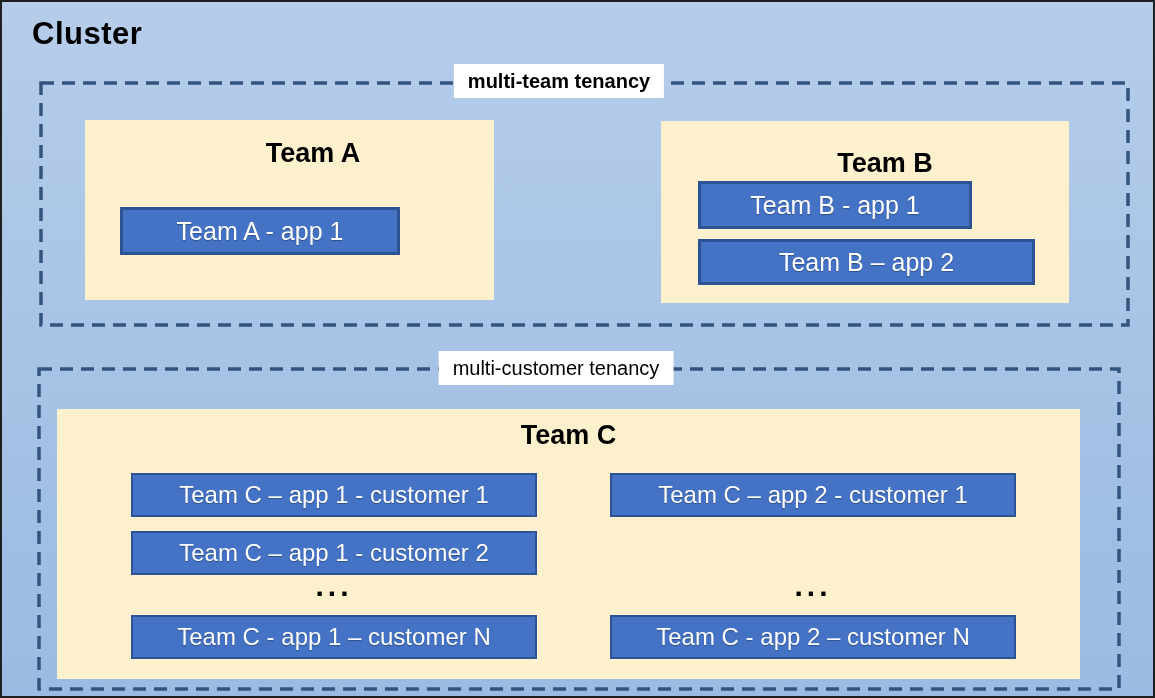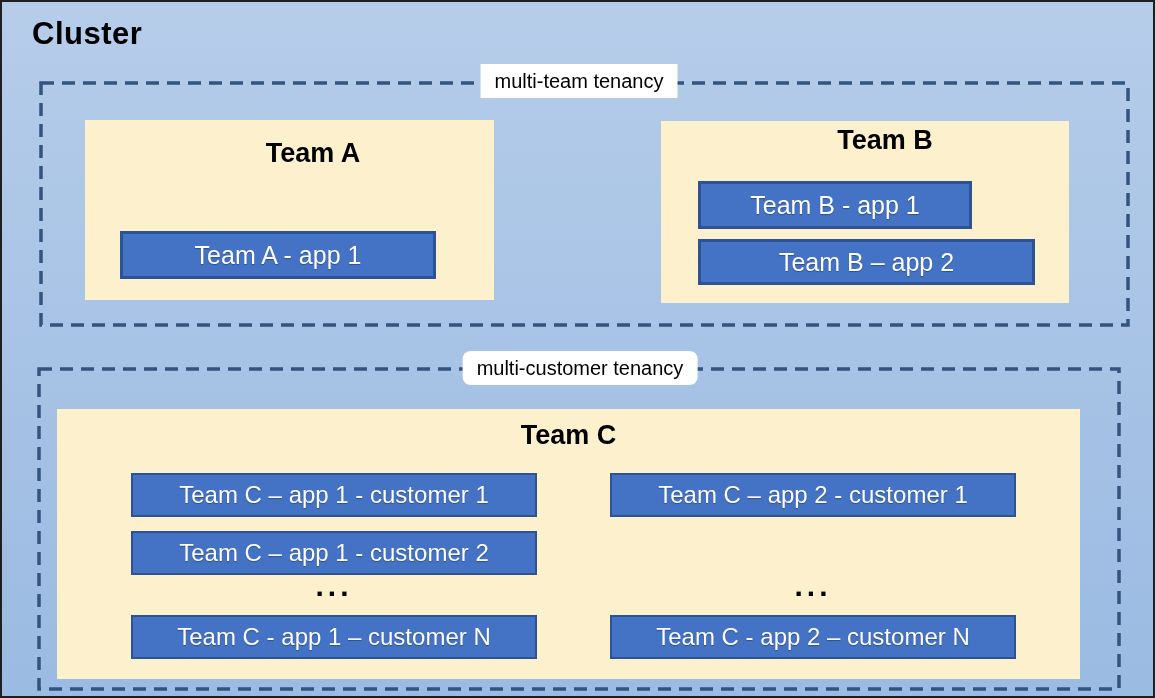--- a/index.html
+++ b/index.html
@@ -37,57 +37,57 @@
     position: absolute;
     transform: translateX(-50%);
     background: #ffffff;
     color: #000000;
     font-size: 20px;
     line-height: 34px;
     height: 34px;
     padding: 0 14px;
     white-space: nowrap;
   }
-  .label-multi-team    { left: 577px; top: 62px; }
-  .label-multi-customer{ left: 578px; top: 349px; border-radius: 8px; }
+  .label-multi-team    { left: 557px; top: 62px; font-weight: bold; }
+  .label-multi-customer{ left: 554px; top: 349px; }
 
   .team-panel {
     position: absolute;
     background: #fdf1cd;
   }
   .panel-team-a { left: 83px;  top: 118px; width: 409px;  height: 180px; }
   .panel-team-b { left: 659px; top: 119px; width: 408px;  height: 182px; }
   .panel-team-c { left: 55px;  top: 407px; width: 1023px; height: 270px; }
 
   .team-title {
     position: absolute;
     left: 0; right: 0;
     text-align: center;
     font-size: 27px;
     font-weight: bold;
     color: #000000;
   }
   .panel-team-a .team-title { top: 18px; padding-left: 47px; }
-  .panel-team-b .team-title { top: 4px; padding-left: 40px; }
+  .panel-team-b .team-title { top: 27px; padding-left: 40px; }
   .panel-team-c .team-title { top: 11px; }
 
   .app-box {
     position: absolute;
     background: #4472c4;
     border: 3px solid #2e5395;
     color: #ffffff;
     display: flex;
     align-items: center;
     justify-content: center;
     font-size: 25px;
     text-shadow: 0 1px 1px rgba(0,0,0,0.3);
     white-space: nowrap;
   }
 
-  .app-team-a   { left: 35px; top: 87px;  width: 316px; height: 48px; margin-top: 24px; }
+  .app-team-a   { left: 35px; top: 87px;  width: 280px; height: 48px; }
   .app-team-b-1 { left: 37px; top: 60px;  width: 274px; height: 48px; }
   .app-team-b-2 { left: 37px; top: 118px; width: 337px; height: 46px; }
 
   .team-c-column {
     position: absolute;
     top: 64px;
     width: 406px;
     height: 186px;
   }
   .team-c-col-1 { left: 74px; }

